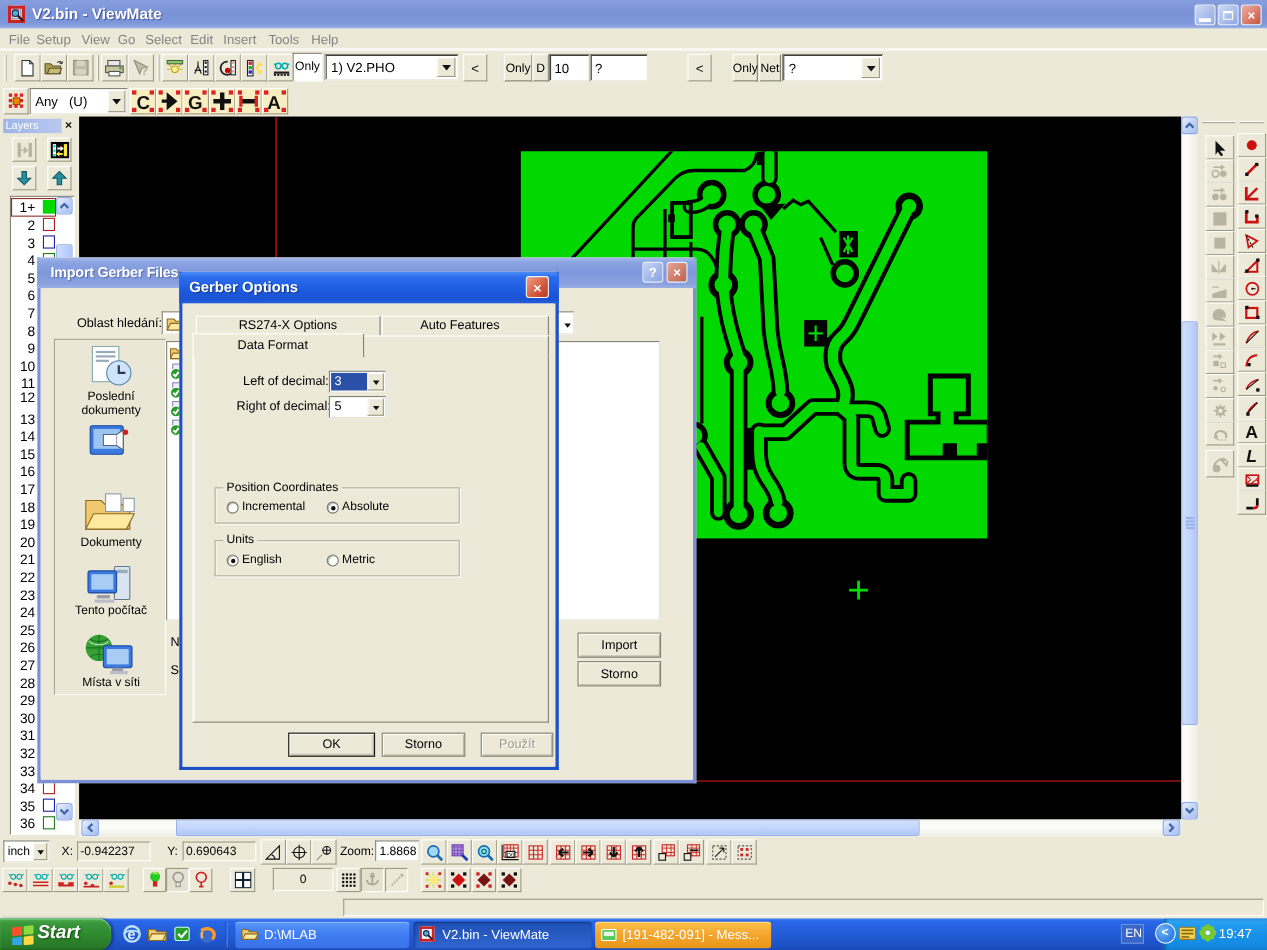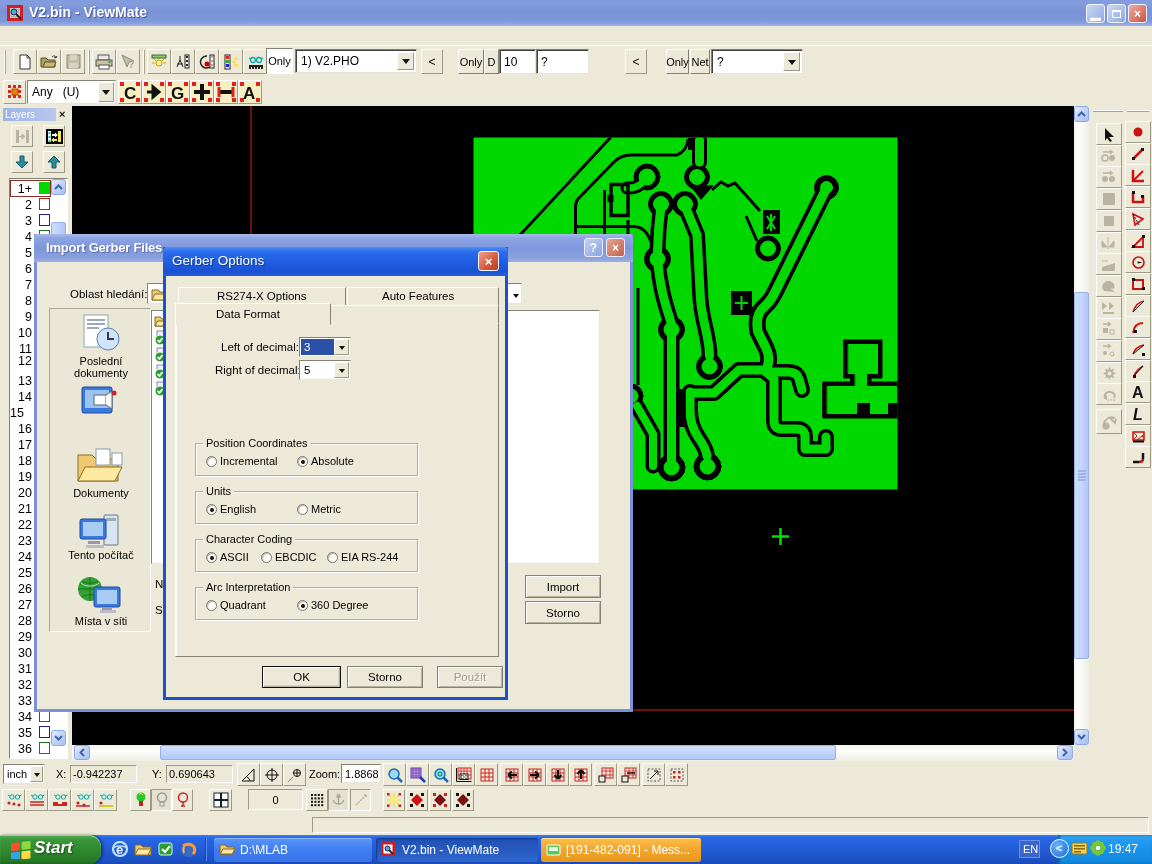--- a/index.html
+++ b/index.html
@@ -38,20 +38,31 @@
  <div class="abs" style="left:29px;top:4px;font-size:14px;font-weight:bold;color:#fff;text-shadow:1px 1px 1px #43549b;">V2.bin - ViewMate</div>
  <div class="abs ic" style="left:1086px;top:4px;width:19px;height:19px;border-radius:3px;background:linear-gradient(135deg,#cdd9f4,#8ea9e4);border:1px solid #f0f4fc;color:#fff;font-weight:bold;font-size:11px;">
         <span style="margin-top:7px;">▬</span>
       </div>
  <div class="abs ic" style="left:1107px;top:4px;width:19px;height:19px;border-radius:3px;background:linear-gradient(135deg,#cdd9f4,#8ea9e4);border:1px solid #f0f4fc;">
         <span style="width:9px;height:8px;border:1px solid #fff;border-top:2px solid #fff;display:block;"></span>
       </div>
  <div class="abs ic" style="left:1128px;top:4px;width:19px;height:19px;border-radius:3px;background:linear-gradient(135deg,#edafa0,#ca5440);border:1px solid #f0f4fc;color:#fff;font-weight:bold;font-size:12px;">×</div>
 </div>
 
+<div class="abs" style="left:0;top:26px;width:1152px;height:19px;background:#ece9d8;border-bottom:1px solid #fff;">
+ <span class="abs" style="left:8px;top:3px;font-size:12px;color:#848484;">File</span>
+ <span class="abs" style="left:33px;top:3px;font-size:12px;color:#848484;">Setup</span>
+ <span class="abs" style="left:74px;top:3px;font-size:12px;color:#848484;">View</span>
+ <span class="abs" style="left:107px;top:3px;font-size:12px;color:#848484;">Go</span>
+ <span class="abs" style="left:132px;top:3px;font-size:12px;color:#848484;">Select</span>
+ <span class="abs" style="left:173px;top:3px;font-size:12px;color:#848484;">Edit</span>
+ <span class="abs" style="left:203px;top:3px;font-size:12px;color:#848484;">Insert</span>
+ <span class="abs" style="left:244px;top:3px;font-size:12px;color:#848484;">Tools</span>
+ <span class="abs" style="left:283px;top:3px;font-size:12px;color:#848484;">Help</span>
+</div>
 
 <div id="tb1" class="abs" style="left:0;top:45px;width:1152px;height:33px;background:#ece9d8;border-top:1px solid #fff;">
  <div class="abs" style="left:4px;top:4px;width:2px;height:24px;border-left:1px solid #fff;border-right:1px solid #a8a490;"></div>
  <div class="abs rz ic" style="left:13px;top:3px;width:24px;height:25px;">
         <svg width="16" height="16">
           <path d="M3 1h7l3 3v11H3z" fill="#fff" stroke="#333"></path>
           <path d="M10 1v3h3" fill="none" stroke="#333"></path>
         </svg>
       </div>
  <div class="abs rz ic" style="left:37px;top:3px;width:24px;height:25px;">
@@ -328,21 +339,21 @@
           <span class="abs" style="left:0;top:147px;width:22px;text-align:right;font-size:12.5px;">10</span>
           <div class="abs" style="left:29px;top:147px;width:11px;height:12px;background:#fff;border:1.5px solid #b42020;"></div>
           <span class="abs" style="left:0;top:163px;width:22px;text-align:right;font-size:12.5px;">11</span>
           <div class="abs" style="left:29px;top:163px;width:11px;height:12px;background:#fff;border:1.5px solid #2020a0;"></div>
           <span class="abs" style="left:0;top:175px;width:22px;text-align:right;font-size:12.5px;">12</span>
           <div class="abs" style="left:29px;top:179px;width:11px;height:12px;background:#fff;border:1.5px solid #1c7c1c;"></div>
           <span class="abs" style="left:0;top:195px;width:22px;text-align:right;font-size:12.5px;">13</span>
           <div class="abs" style="left:29px;top:195px;width:11px;height:12px;background:#fff;border:1.5px solid #b42020;"></div>
           <span class="abs" style="left:0;top:211px;width:22px;text-align:right;font-size:12.5px;">14</span>
           <div class="abs" style="left:29px;top:211px;width:11px;height:12px;background:#fff;border:1.5px solid #2020a0;"></div>
-          <span class="abs" style="left:0;top:227px;width:22px;font-size:12.5px;">15</span>
+          <span class="abs" style="left:0;top:227px;width:22px;text-align:right;font-size:12.5px;">15</span>
           <div class="abs" style="left:29px;top:227px;width:11px;height:12px;background:#fff;border:1.5px solid #1c7c1c;"></div>
           <span class="abs" style="left:0;top:243px;width:22px;text-align:right;font-size:12.5px;">16</span>
           <div class="abs" style="left:29px;top:243px;width:11px;height:12px;background:#fff;border:1.5px solid #b42020;"></div>
           <span class="abs" style="left:0;top:259px;width:22px;text-align:right;font-size:12.5px;">17</span>
           <div class="abs" style="left:29px;top:259px;width:11px;height:12px;background:#fff;border:1.5px solid #2020a0;"></div>
           <span class="abs" style="left:0;top:275px;width:22px;text-align:right;font-size:12.5px;">18</span>
           <div class="abs" style="left:29px;top:275px;width:11px;height:12px;background:#fff;border:1.5px solid #1c7c1c;"></div>
           <span class="abs" style="left:0;top:291px;width:22px;text-align:right;font-size:12.5px;">19</span>
           <div class="abs" style="left:29px;top:291px;width:11px;height:12px;background:#fff;border:1.5px solid #b42020;"></div>
           <span class="abs" style="left:0;top:307px;width:22px;text-align:right;font-size:12.5px;">20</span>
@@ -1230,21 +1241,21 @@
    </div>
    <span class="abs" style="left:118px;top:316px;font-size:11.5px;">Název souboru:</span>
    <span class="abs" style="left:118px;top:342px;font-size:11.5px;">Soubory typu:</span>
    <div class="abs btn3 ic" style="left:488px;top:313px;width:76px;height:23px;font-size:11.5px;">Import</div>
    <div class="abs btn3 ic" style="left:488px;top:339px;width:76px;height:23px;font-size:11.5px;">Storno</div>
  </div>
 </div>
 
 <div class="abs" style="left:163px;top:247px;width:345px;height:453px;background:#ece9d8;border:3px solid #1d51c8;border-top:none;z-index:20;">
  <div class="abs" style="left:-3px;top:0;width:345px;height:29px;background:linear-gradient(180deg,#4a8ef6 0%,#2a6cec 18%,#1f5ce0 55%,#1a52d2 85%,#2560dc 100%);border-radius:4px 4px 0 0;">
-  <span style="position:absolute;left:9px;top:6px;font-size:13.5px;font-weight:normal;color:#fff;text-shadow:1px 1px 1px #123a8a;">Gerber Options</span>
+  <span style="position:absolute;left:9px;top:6px;font-size:13.5px;font-weight:bold;color:#fff;text-shadow:1px 1px 1px #123a8a;">Gerber Options</span>
   <div class="abs ic" style="left:315px;top:4px;width:21px;height:20px;border-radius:3px;background:linear-gradient(135deg,#f0a088,#d4593c 60%,#b83a20);border:1px solid #f4f8fe;color:#fff;font-weight:bold;font-size:13px;">×</div>
  </div>
  <div class="abs" style="left:0;top:29px;width:337px;height:421px;background:#ece9d8;">
 
   <div class="abs" style="left:12px;top:11px;width:168px;height:18px;background:#ece9d8;border:1px solid;border-color:#fff #848273 #848273 #fff;border-bottom:none;">
           <span style="position:absolute;left:38px;top:2px;font-size:11.5px;">RS274-X Options</span>
         </div>
   <div class="abs" style="left:181px;top:11px;width:152px;height:18px;background:#ece9d8;border:1px solid;border-color:#fff #848273 #848273 #fff;border-bottom:none;">
           <span style="position:absolute;left:34px;top:2px;font-size:11.5px;">Auto Features</span>
         </div>
@@ -1279,34 +1290,18 @@
       <span class="radio on" style="left:101px;top:12px;"></span>
             <span class="rlab" style="left:115px;top:11px;">Absolute</span>
     </div>
     <div class="abs grp" style="left:19px;top:167px;width:223px;height:33px;">
       <span class="grplab">Units</span>
       <span class="radio on" style="left:10px;top:12px;"></span>
             <span class="rlab" style="left:24px;top:11px;">English</span>
       <span class="radio" style="left:101px;top:12px;"></span>
             <span class="rlab" style="left:115px;top:11px;">Metric</span>
     </div>
-    <div class="abs grp" style="left:19px;top:215px;width:223px;height:33px;">
-      <span class="grplab">Character Coding</span>
-      <span class="radio on" style="left:10px;top:12px;"></span>
-            <span class="rlab" style="left:24px;top:11px;">ASCII</span>
-      <span class="radio" style="left:65px;top:12px;"></span>
-            <span class="rlab" style="left:79px;top:11px;">EBCDIC</span>
-      <span class="radio" style="left:131px;top:12px;"></span>
-            <span class="rlab" style="left:145px;top:11px;">EIA RS-244</span>
-    </div>
-    <div class="abs grp" style="left:19px;top:263px;width:223px;height:33px;">
-      <span class="grplab">Arc Interpretation</span>
-      <span class="radio" style="left:10px;top:12px;"></span>
-            <span class="rlab" style="left:24px;top:11px;">Quadrant</span>
-      <span class="radio on" style="left:101px;top:12px;"></span>
-            <span class="rlab" style="left:115px;top:11px;">360 Degree</span>
-    </div>
   </div>
   <div class="abs ic" style="left:96px;top:390px;width:79px;height:22px;background:#ece9d8;border:1px solid #111;box-shadow:inset 1px 1px 0 #fff,inset -1px -1px 0 #b5b2a2,inset -2px -2px 0 #d8d4c4;font-size:11.5px;">OK</div>
   <div class="abs btn3 ic" style="left:181px;top:390px;width:76px;height:22px;font-size:11.5px;">Storno</div>
   <div class="abs btn3 ic" style="left:271px;top:390px;width:66px;height:22px;font-size:11.5px;color:#9d9a88;text-shadow:1px 1px 0 #fff;">Použít</div>
  </div>
 </div>
 </div>
 </body></html>

